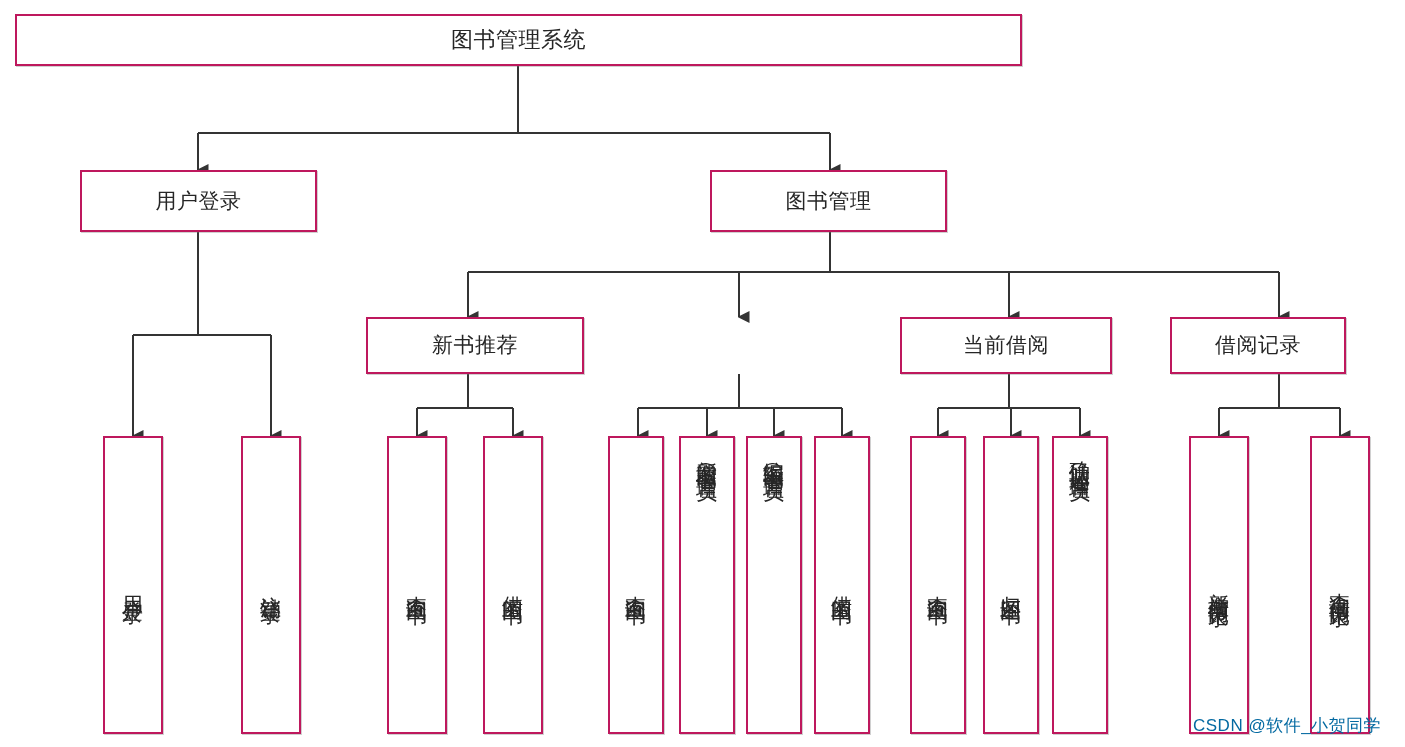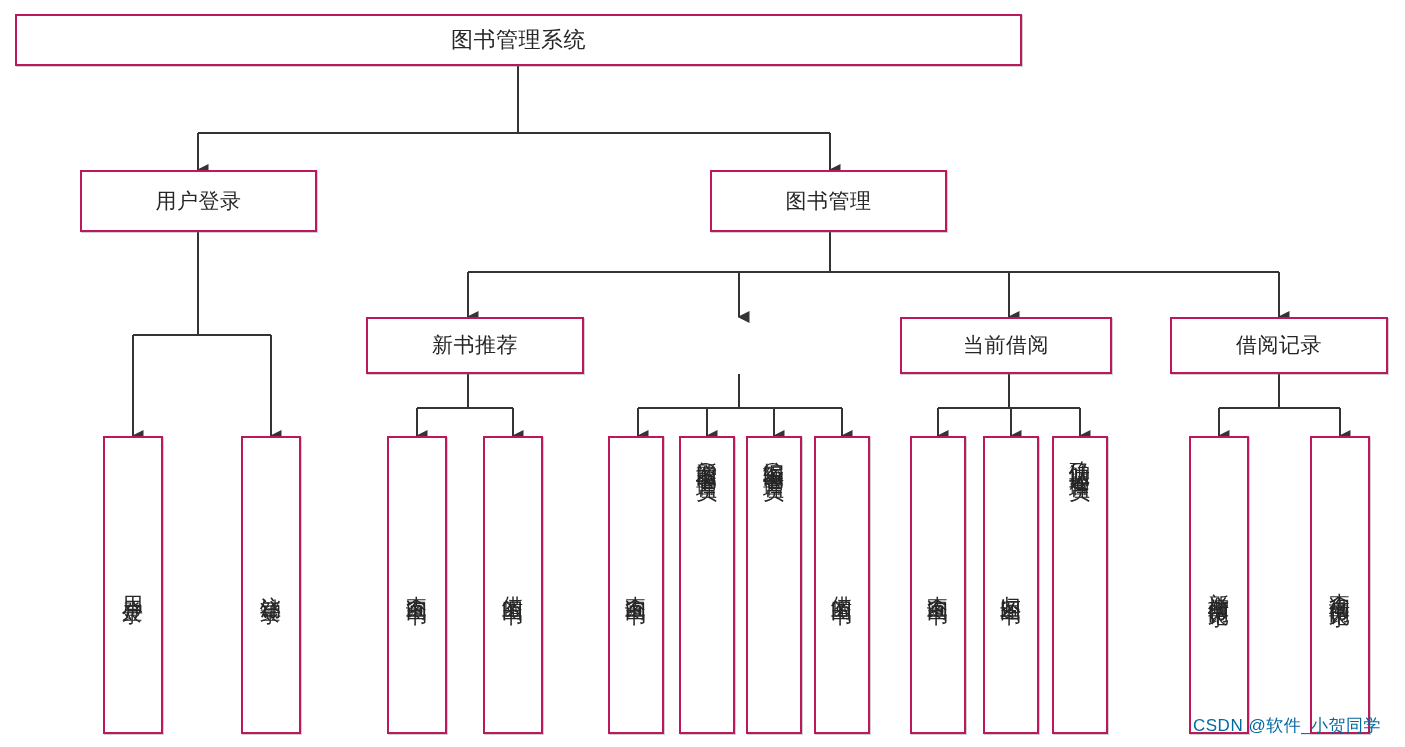--- a/index.html
+++ b/index.html
@@ -138,21 +138,21 @@
   <div class="node horizontal" style="left:710px; top:170px; width:237px; height:62px;">
     <span class="label">图书管理</span>
   </div>
 
   <div class="node horizontal" style="left:360px; top:317px; width:218px; height:57px;margin-left:6px;">
     <span class="label">新书推荐</span>
   </div>
   <div class="node horizontal" style="left:900px; top:317px; width:212px; height:57px;">
     <span class="label">当前借阅</span>
   </div>
-  <div class="node horizontal" style="left:1170px; top:317px; width:218px; height:57px;">
+  <div class="node horizontal" style="left:1170px; top:317px; width:176px; height:57px;">
     <span class="label">借阅记录</span>
   </div>
 
   <div class="node vertical centered" style="left:103px; top:436px; width:60px; height:298px;">
     <span class="label">用户登录</span>
   </div>
   <div class="node vertical centered" style="left:241px; top:436px; width:60px; height:298px;">
     <span class="label">注销登录</span>
   </div>
   <div class="node vertical centered" style="left:387px; top:436px; width:60px; height:298px;">

